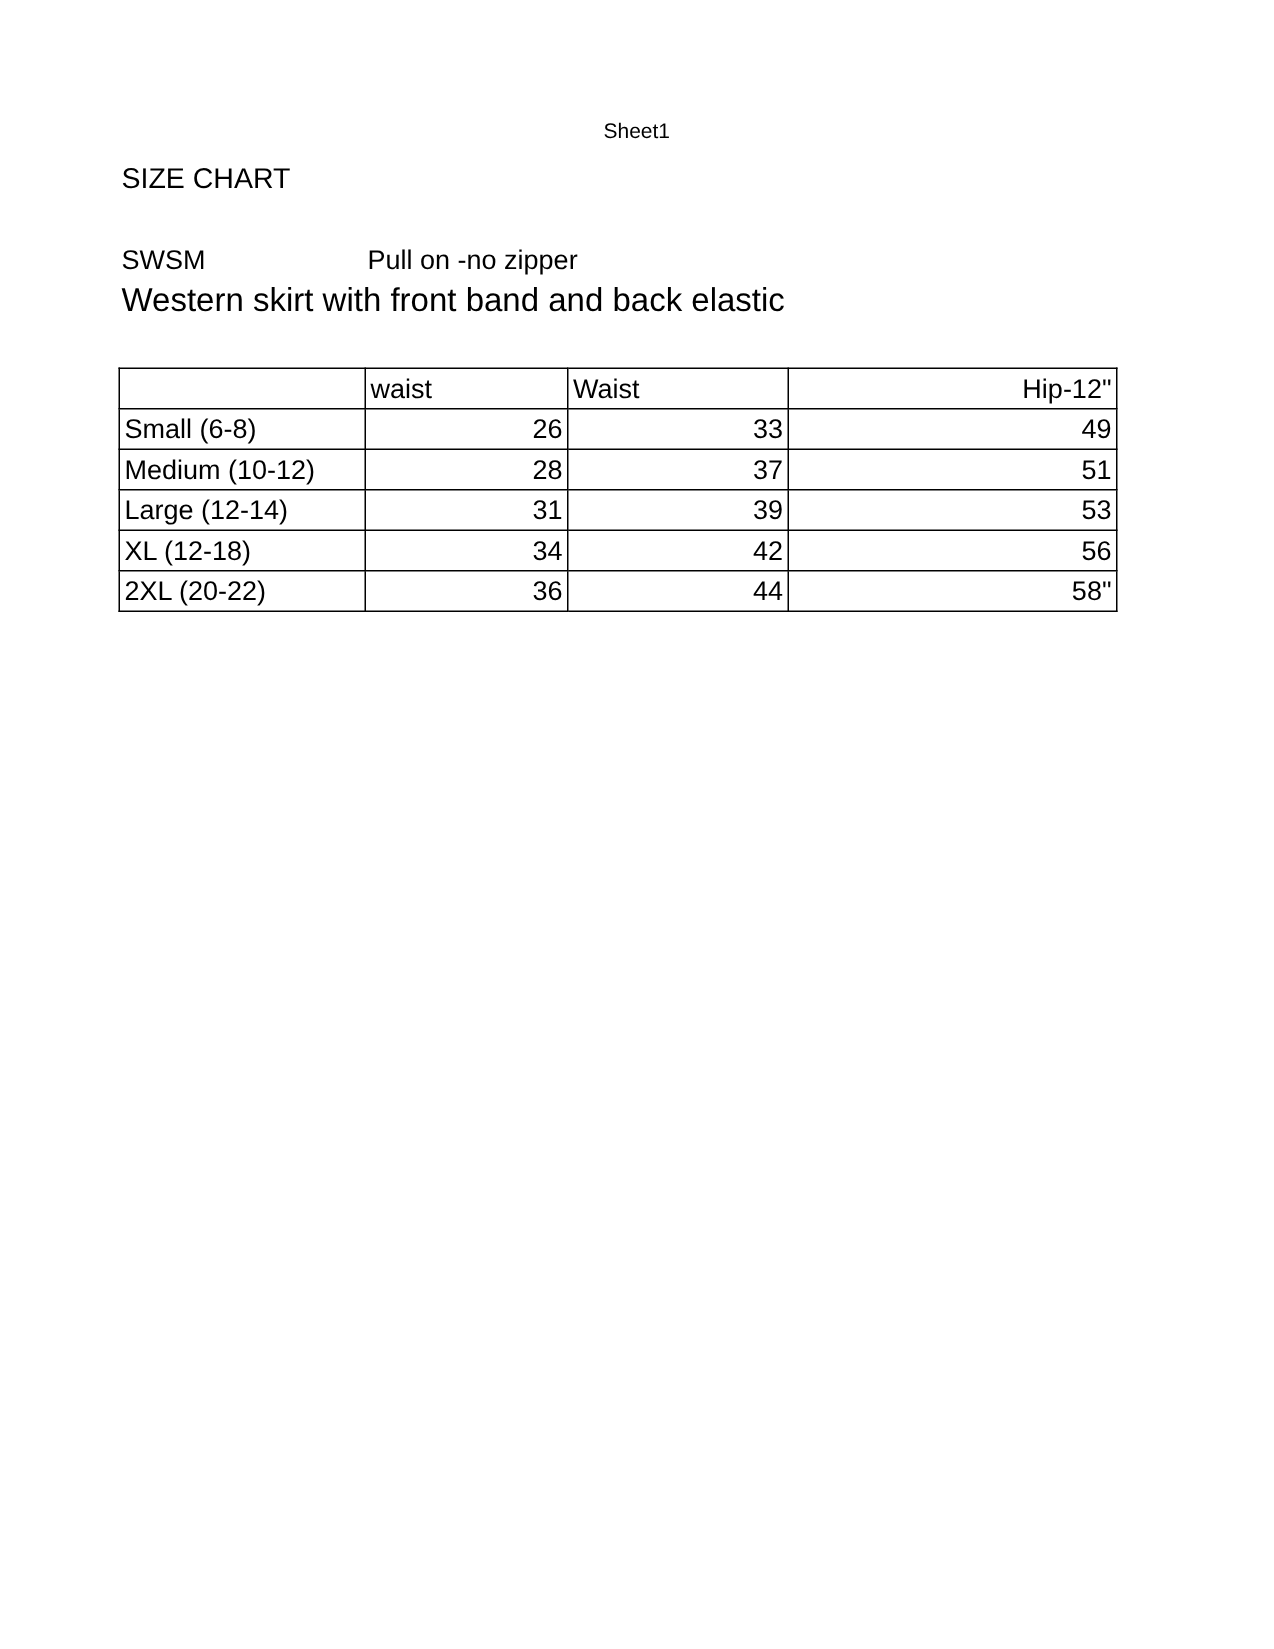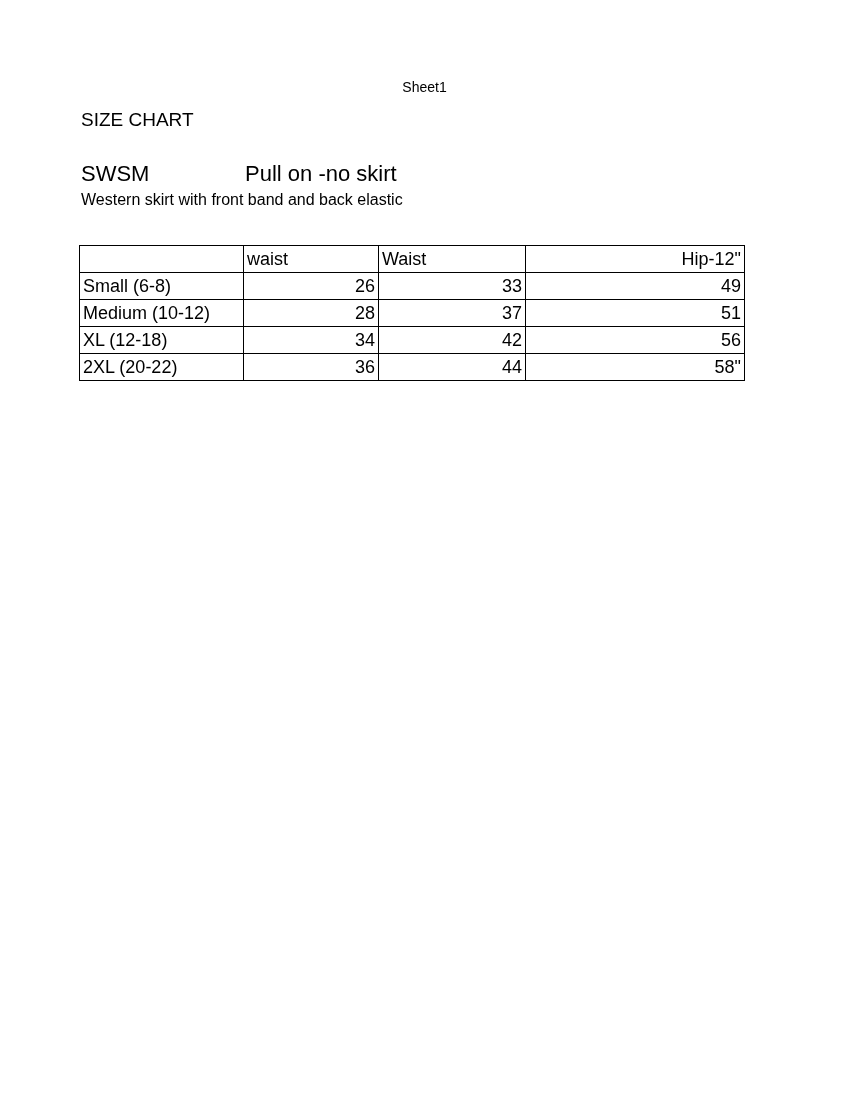--- a/index.html
+++ b/index.html
@@ -17,26 +17,26 @@
   }
   .sheet-label { top:79px; }
   .page-footer { top:1002px; }
 
   .doc-title {
     position:absolute; top:106px; left:81px;
     font-size:19px; line-height:27px;
   }
   .product-line {
     position:absolute; top:160px; left:81px;
-    font-size:22px; line-height:27px; width:720px;
+    font-size:18px; line-height:27px; width:720px;
   }
   .product-style { position:absolute; left:164px; top:0; }
   .description {
     position:absolute; top:186px; left:81px;
-    font-size:16px; line-height:27px;
+    font-size:22px; line-height:27px;
   }
 
   table.size-chart {
     position:absolute; top:245px; left:79px;
     border-collapse:collapse; table-layout:fixed;
     width:665px; font-size:18px;
   }
   table.size-chart td {
     border:1px solid #000000;
     height:26px; line-height:26px;
@@ -55,21 +55,21 @@
 <body>
 
 <div class="page">
 
   <div class="center-note sheet-label">Sheet1</div>
 
   <div class="doc-title">SIZE CHART</div>
 
   <div class="product-line">
     <span>SWSM</span>
-    <span class="product-style">Pull on -no skirt</span>
+    <span class="product-style">Pull on -no zipper</span>
   </div>
 
   <div class="description">Western skirt with front band and back elastic</div>
 
   <table class="size-chart">
     <colgroup>
       <col class="c0">
         <col class="c1">
         <col class="c2">
         <col class="c3">
@@ -87,20 +87,26 @@
         <td class="right">33</td>
         <td class="right">49</td>
       </tr>
       <tr>
         <td class="left">Medium (10-12)</td>
         <td class="right">28</td>
         <td class="right">37</td>
         <td class="right">51</td>
       </tr>
       <tr>
+        <td class="left">Large (12-14)</td>
+        <td class="right">31</td>
+        <td class="right">39</td>
+        <td class="right">53</td>
+      </tr>
+      <tr>
         <td class="left">XL (12-18)</td>
         <td class="right">34</td>
         <td class="right">42</td>
         <td class="right">56</td>
       </tr>
       <tr>
         <td class="left">2XL (20-22)</td>
         <td class="right">36</td>
         <td class="right">44</td>
         <td class="right">58"</td>

